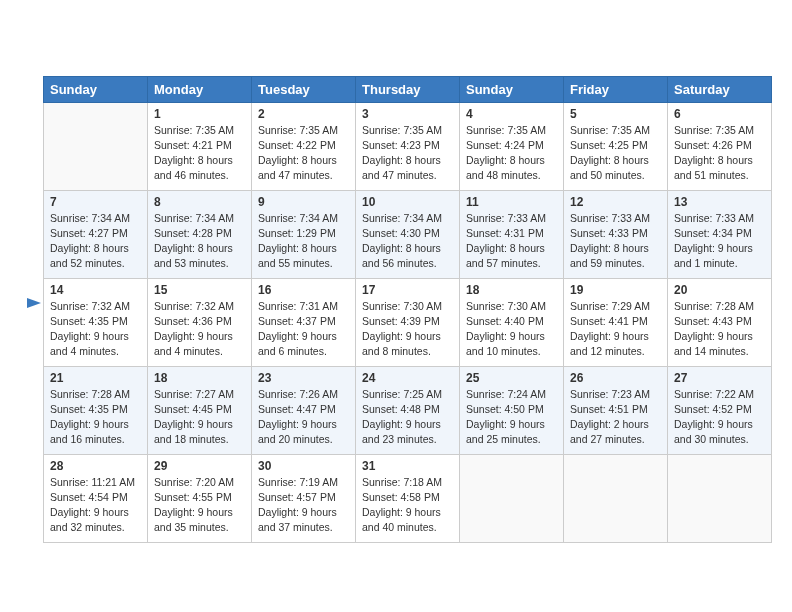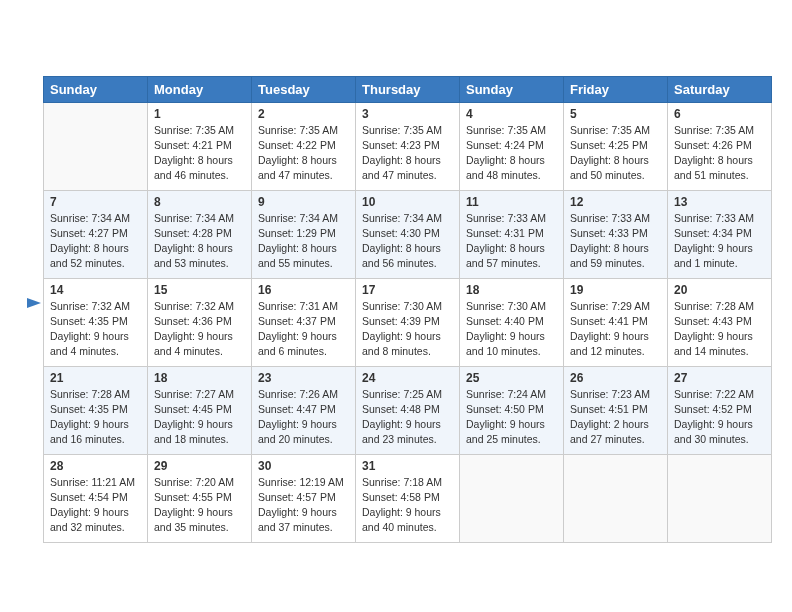--- a/index.html
+++ b/index.html
@@ -242,21 +242,21 @@
           <td>
             <span class="day-number">28</span>
             <div class="day-info"><span>Sunrise: 11:21 AM</span><br><span>Sunset: 4:54 PM</span><br><span>Daylight: 9 hours and 32 minutes.</span></div>
           </td>
           <td>
             <span class="day-number">29</span>
             <div class="day-info"><span>Sunrise: 7:20 AM</span><br><span>Sunset: 4:55 PM</span><br><span>Daylight: 9 hours and 35 minutes.</span></div>
           </td>
           <td>
             <span class="day-number">30</span>
-            <div class="day-info"><span>Sunrise: 12:19 AM</span><br><span>Sunset: 4:57 PM</span><br><span>Daylight: 9 hours and 37 minutes.</span></div>
+            <div class="day-info"><span>Sunrise: 7:19 AM</span><br><span>Sunset: 4:57 PM</span><br><span>Daylight: 9 hours and 37 minutes.</span></div>
           </td>
           <td>
             <span class="day-number">31</span>
             <div class="day-info"><span>Sunrise: 7:18 AM</span><br><span>Sunset: 4:58 PM</span><br><span>Daylight: 9 hours and 40 minutes.</span></div>
           </td>
           <td class="empty"></td>
           <td class="empty"></td>
           <td class="empty"></td>
         </tr>
       </tbody>

